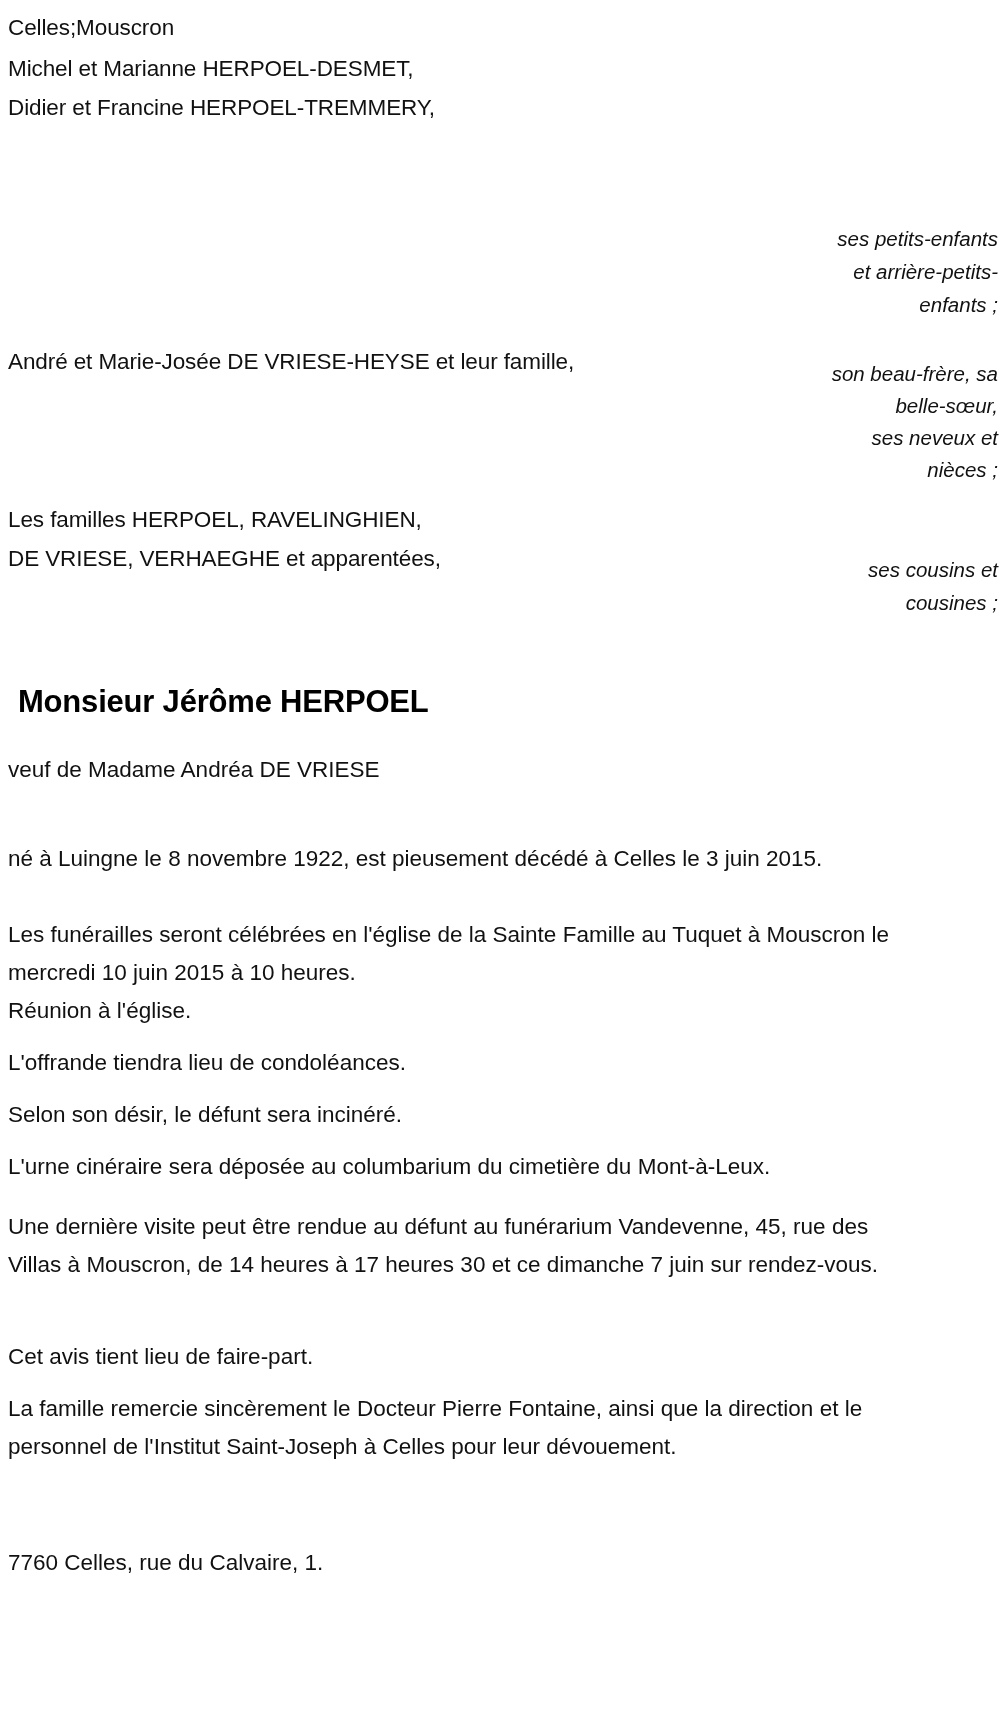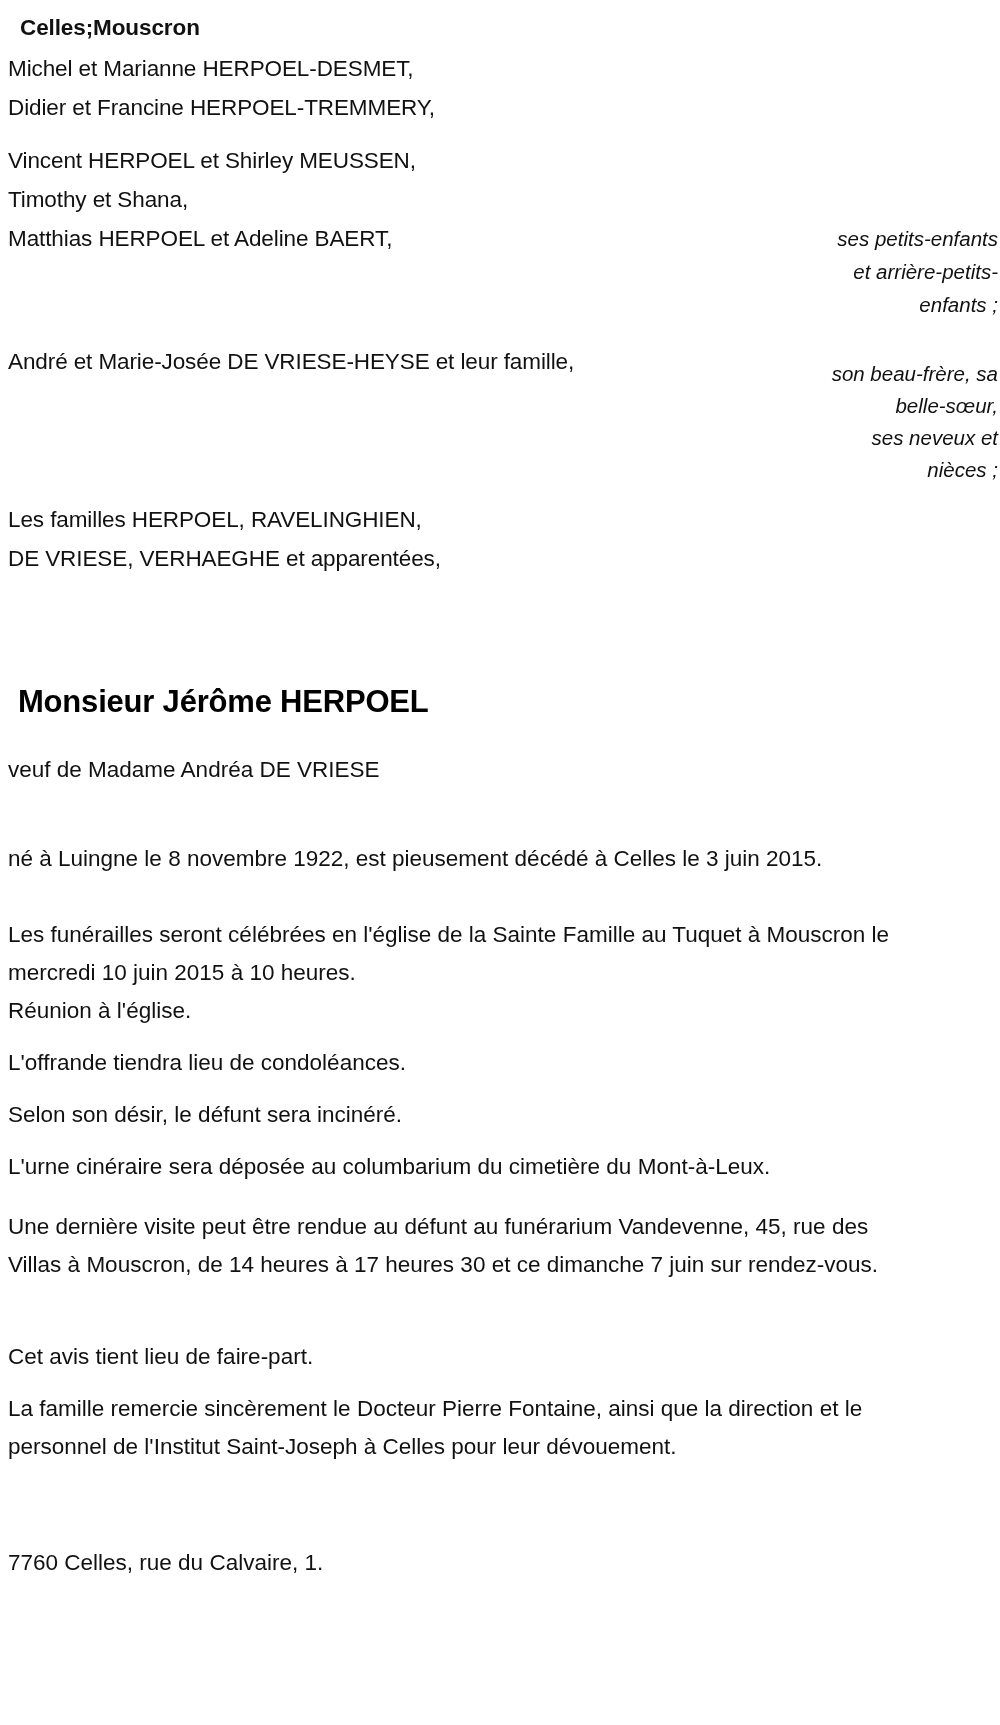--- a/index.html
+++ b/index.html
@@ -70,40 +70,39 @@
     line-height: 38px;
     padding-left: 8px;
     color: #111111;
   }
 </style>
 </head>
 <body>
 
 <div class="page">
 
-  <div class="names" style="position:absolute; left:12px; top:8px;font-weight:bold;">Celles;Mouscron</div>
+  <div class="names" style="position:absolute; left:0; top:8px;">Celles;Mouscron</div>
 
   <div class="names" style="position:absolute; left:0; top:49px;">Michel et Marianne HERPOEL-DESMET,
 Didier et Francine HERPOEL-TREMMERY,</div>
 
-  <div class="names" style="position:absolute; left:0; top:141px;">Vincent HERPOEL et Shirley MEUSSEN,
-Timothy et Shana,
-Matthias HERPOEL et Adeline BAERT,</div>
   <div class="rel-label" style="top:222px; width:320px;">ses petits-enfants
 et arrière-petits-
 enfants ;</div>
 
   <div class="names" style="position:absolute; left:0; top:342px;">André et Marie-Josée DE VRIESE-HEYSE et leur famille,</div>
   <div class="rel-label" style="top:358px; width:320px; line-height:32px;">son beau-frère, sa
 belle-sœur,
 ses neveux et
 nièces ;</div>
 
   <div class="names" style="position:absolute; left:0; top:500px;">Les familles HERPOEL, RAVELINGHIEN,
 DE VRIESE, VERHAEGHE et apparentées,</div>
+  <div class="rel-label" style="top:553px; width:320px;">ses cousins et
+cousines ;</div>
 
 
   <div class="deceased-name" style="position:absolute; left:0; top:674px;">Monsieur Jérôme HERPOEL</div>
 
   <div class="subtitle" style="position:absolute; left:0; top:757px;">veuf de Madame Andréa DE VRIESE</div>
 
   <div class="body-par" style="position:absolute; left:0; top:840px; width:905px;">né à Luingne le 8 novembre 1922, est pieusement décédé à Celles le 3 juin 2015.</div>
 
   <div class="body-par" style="position:absolute; left:0; top:916px; width:905px; padding-right:18px;">Les funérailles seront célébrées en l'église de la Sainte Famille au Tuquet à Mouscron le mercredi 10 juin 2015 à 10 heures.</div>
 

